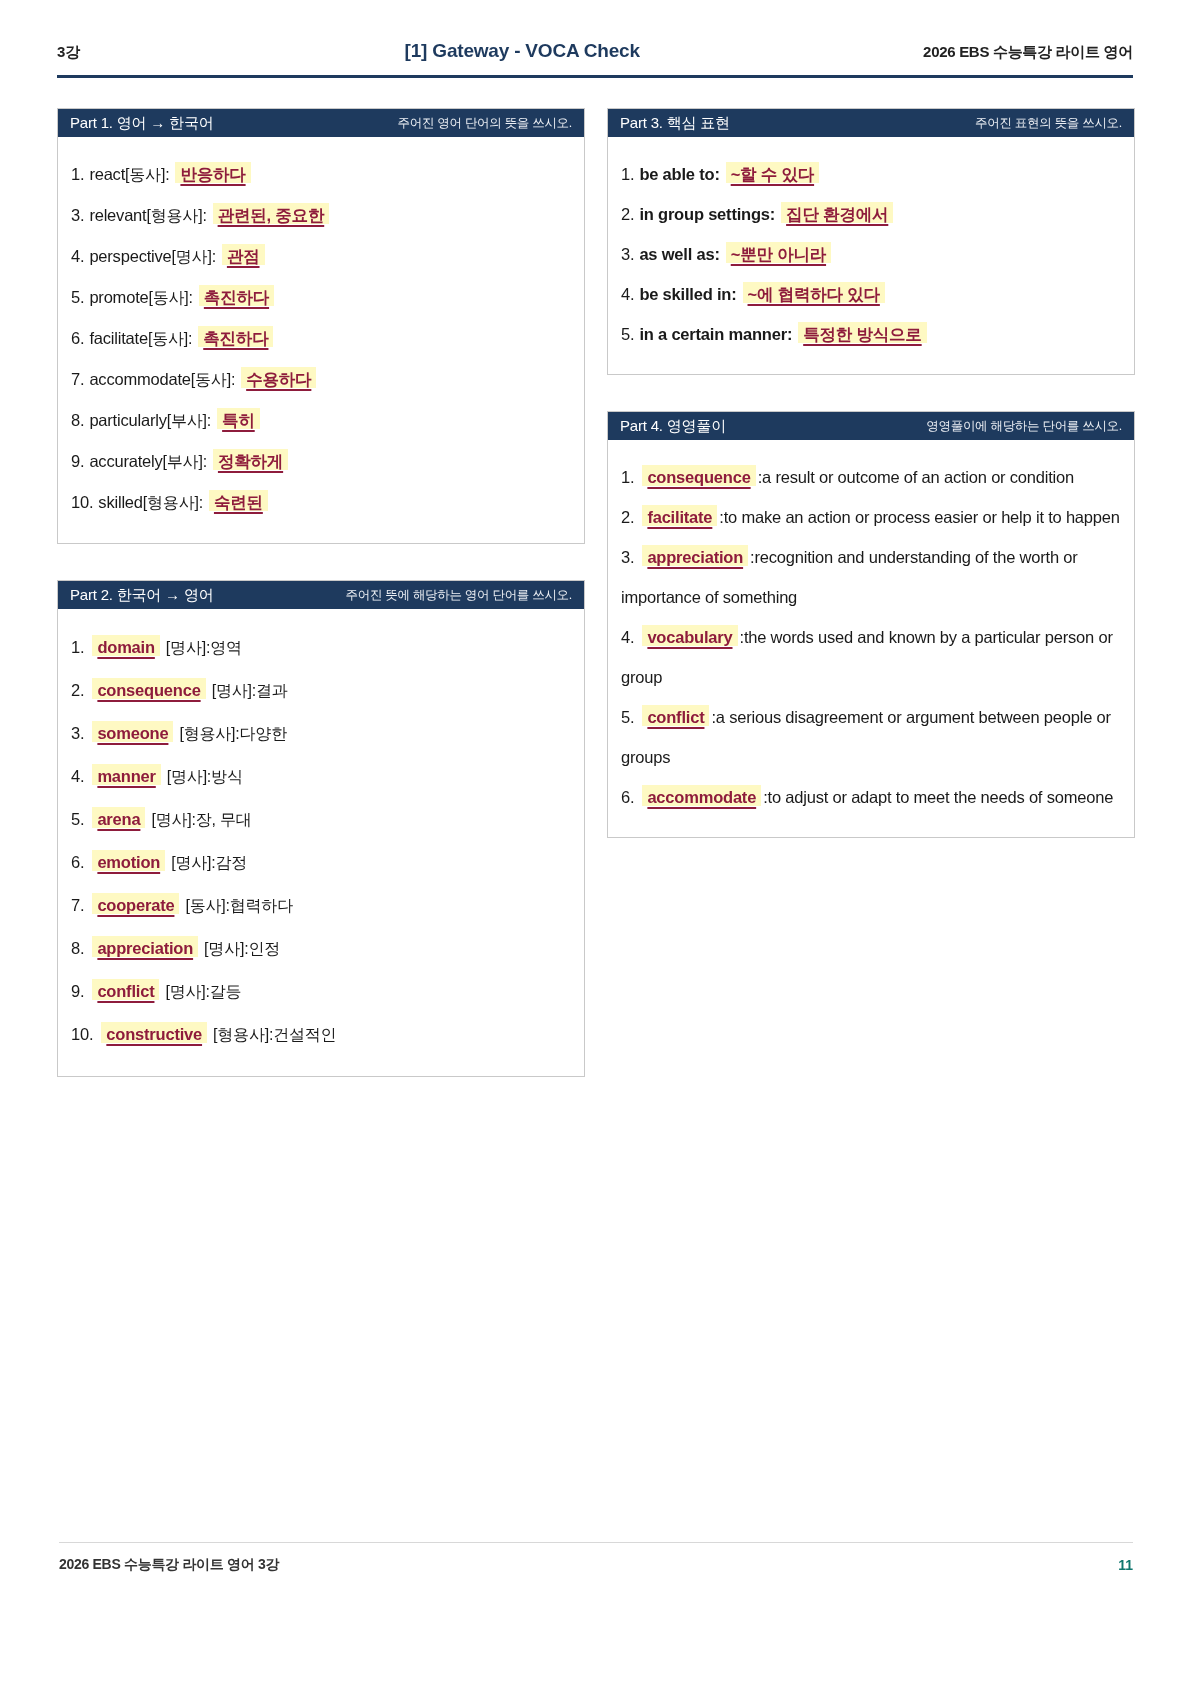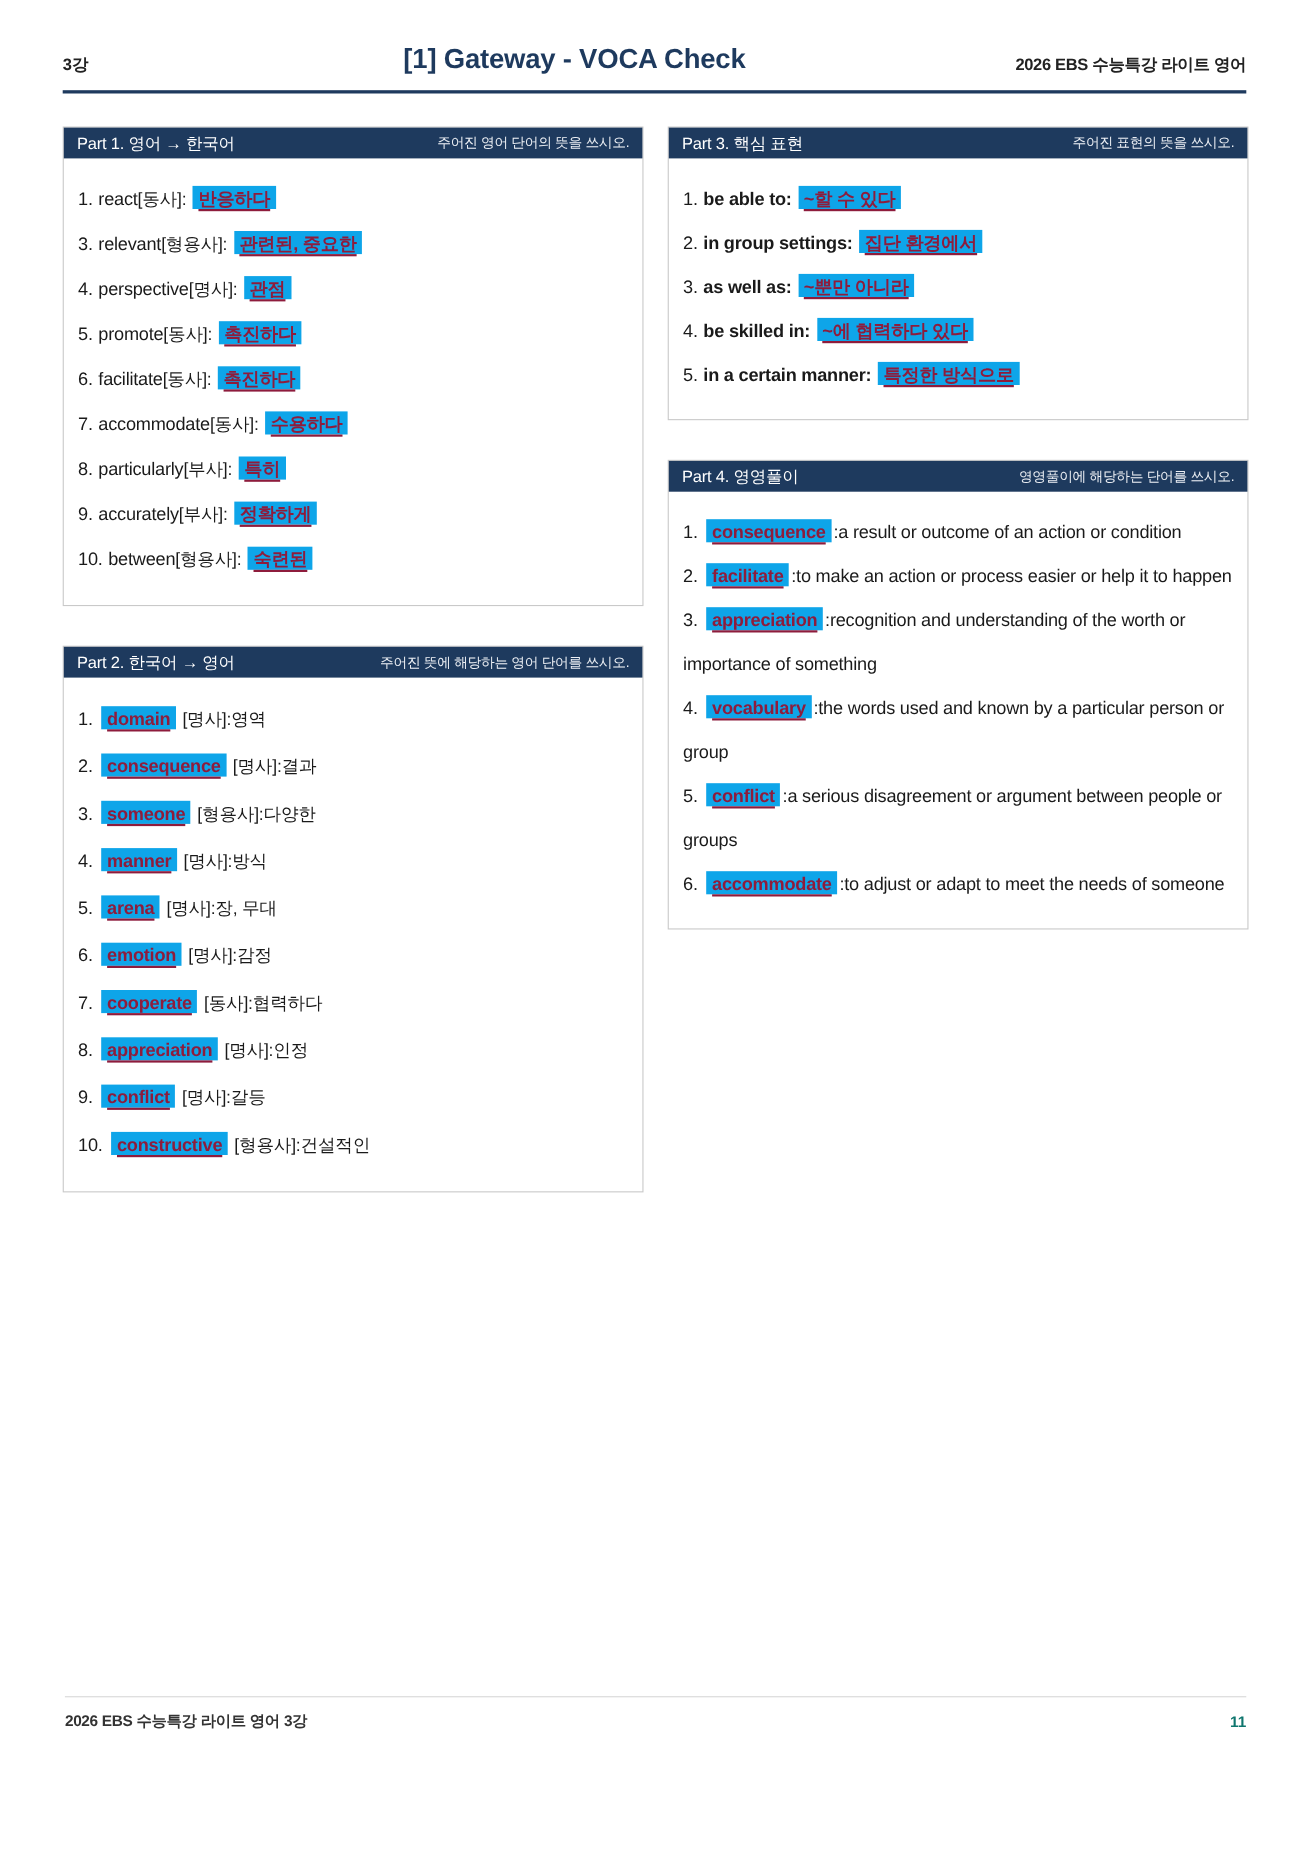--- a/index.html
+++ b/index.html
@@ -3,21 +3,21 @@
 <meta charset="utf-8">
 <style>
   * { margin:0; padding:0; box-sizing:border-box; }
   html,body { background:#ffffff; }
   body { font-family:"Liberation Sans","DejaVu Sans",sans-serif; }
   .page { width:1190px; height:1600px; position:relative; background:#fff; overflow:hidden; }
 
   
   .page-header { display:flex; justify-content:space-between; align-items:flex-end; padding:40px 57px 0 57px; }
   .hdr-left  { font-size:15px; font-weight:700; color:#222; }
-  .hdr-center{ font-size:25px; font-weight:700; color:#1e3a5e; letter-spacing:-0.2px;margin-left:41px; }
+  .hdr-center{ font-size:19px; font-weight:700; color:#1e3a5e; letter-spacing:-0.2px;margin-left:41px; }
   .hdr-right { font-size:15px; font-weight:700; color:#222; letter-spacing:-0.3px; }
   .header-rule { height:3px; background:#1e3a5e; margin:13px 57px 0 57px; }
 
   
   .columns { display:flex; gap:22px; padding:30px 57px 0 57px; align-items:flex-start; }
   .col { width:528px; flex:0 0 528px; }
 
   
   .part { border:1px solid #c9c9c9; background:#fff; }
   .part + .part { margin-top:36px; }
@@ -29,21 +29,21 @@
   .item { font-size:16.5px; line-height:40px; color:#1a1a1a; letter-spacing:-0.2px; }
   .part2 .item { line-height:42px; }
   .num { font-weight:400; margin-right:5px; }
   .part2 .num, .part4 .num { margin-right:8px; }
   .word { font-weight:400; }
   .pos { font-weight:400; font-size:16px; }
   .phrase { font-weight:700; }
   .rest, .def { font-weight:400; font-size:16px; }
   .rest { margin-left:6px; }
   .def { margin-left:2px; font-size:16.5px; }
-  .ans { background:#0ea5e9; color:#8e1c3c; font-weight:700; padding:3px 5px 0 5px;
+  .ans { background:#fef9c3; color:#8e1c3c; font-weight:700; padding:3px 5px 0 5px;
          text-decoration:underline; text-decoration-thickness:1.5px; text-underline-offset:4px; }
   .part1 .ans, .part3 .ans { margin-left:6px; }
 
   
   .page-footer { position:absolute; left:59px; right:57px; bottom:26px; }
   .footer-rule { height:1px; background:#d8d8d8; margin-bottom:13px; }
   .footer-row { display:flex; justify-content:space-between; align-items:center; }
   .footer-left { font-size:14px; font-weight:700; color:#333; letter-spacing:-0.3px; }
   .footer-page { font-size:14px; font-weight:700; color:#0f766e; }
 </style>
@@ -79,21 +79,21 @@
   <div class="item"><span class="num">5.</span><span class="word">promote</span><span class="pos">[동사]:</span><span class="ans">촉진하다</span></div>
 
   <div class="item"><span class="num">6.</span><span class="word">facilitate</span><span class="pos">[동사]:</span><span class="ans">촉진하다</span></div>
 
   <div class="item"><span class="num">7.</span><span class="word">accommodate</span><span class="pos">[동사]:</span><span class="ans">수용하다</span></div>
 
   <div class="item"><span class="num">8.</span><span class="word">particularly</span><span class="pos">[부사]:</span><span class="ans">특히</span></div>
 
   <div class="item"><span class="num">9.</span><span class="word">accurately</span><span class="pos">[부사]:</span><span class="ans">정확하게</span></div>
 
-  <div class="item"><span class="num">10.</span><span class="word">between</span><span class="pos">[형용사]:</span><span class="ans">숙련된</span></div>
+  <div class="item"><span class="num">10.</span><span class="word">skilled</span><span class="pos">[형용사]:</span><span class="ans">숙련된</span></div>
 </div>
       </section>
 
       <section class="part part2">
         <div class="part-header">
           <span class="part-title">Part 2. 한국어 → 영어</span>
           <span class="part-instruction">주어진 뜻에 해당하는 영어 단어를 쓰시오.</span>
         </div>
         <div class="part-body">
   <div class="item"><span class="num">1.</span><span class="ans">domain</span><span class="rest">[명사]:영역</span></div>

